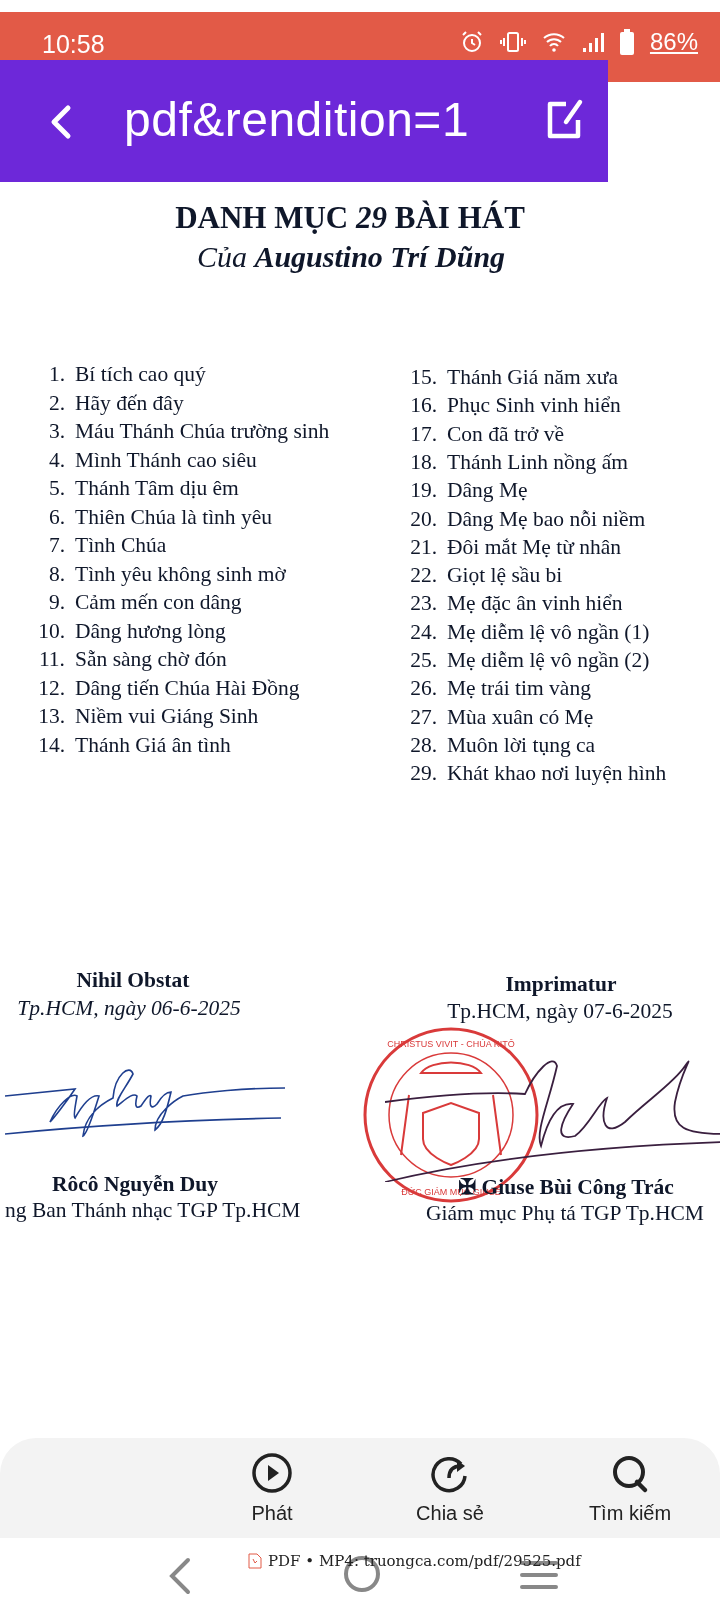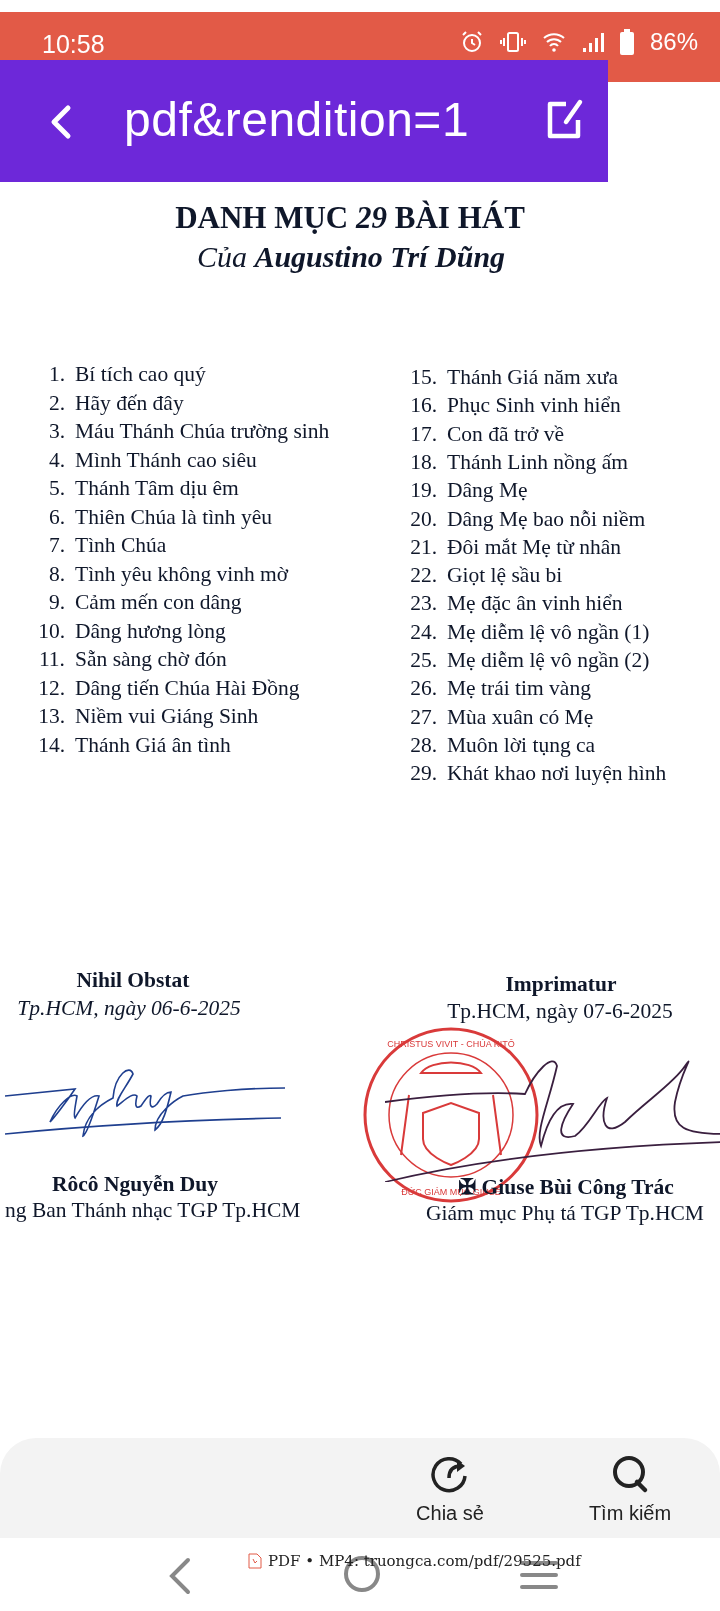--- a/index.html
+++ b/index.html
@@ -1,19 +1,19 @@
 <!DOCTYPE html>
 <html><head>
 <meta charset="utf-8">
 <style>
   html, body { margin:0; padding:0; }
   body { width:720px; height:1611px; position:relative; overflow:hidden; background:#ffffff; font-family:"Liberation Sans", sans-serif; }
   .statusbar { position:absolute; left:0; top:0; width:720px; height:70px; background:#e25a47; color:#fff;margin-top:12px; }
   .statusbar .time { position:absolute; left:42px; top:18px; font-size:25px; }
-  .statusbar .icons { position:absolute; right:22px; top:16px; display:flex; align-items:center; gap:16px; font-size:24px; }
+  .statusbar .icons { position:absolute; right:22px; top:16px; display:flex; align-items:center; gap:16px; font-size:24px;text-decoration:underline; }
   .appbar { position:absolute; left:0; top:60px; width:608px; height:122px; background:#6d28d9; color:#fff; }
   .appbar .back { position:absolute; left:40px; top:38px; width:40px; height:48px; }
   .appbar .title { position:absolute; left:124px; top:32px; font-size:48px; letter-spacing:0.5px; }
   .appbar .edit { position:absolute; left:544px; top:38px; width:40px; height:44px; }
   .appbar .more { position:absolute; left:640px; top:36px; width:24px; height:50px; }
   .doc { position:absolute; left:5px; top:192px; width:720px; height:1250px; font-family:"Liberation Serif", serif; color:#0f172a; }
   .doc .h1 { position:absolute; left:0; width:690px; text-align:center; top:8px; font-size:31px; font-weight:bold; }
   .doc .h1 i { font-weight:bold; }
   .doc .h2 { position:absolute; left:0; width:692px; text-align:center; top:48px; font-size:30px; font-style:italic; }
   .doc .h2 b { font-weight:bold; }
@@ -82,21 +82,21 @@
   <div class="h2"><span>Của </span><b>Augustino Trí Dũng</b></div>
 
   <div class="list" style="left:22px; top:170px;">
     <div class="row" style="top:0px"><span class="num">1.</span><span>Bí tích cao quý</span></div>
     <div class="row" style="top:28.5px"><span class="num">2.</span><span>Hãy đến đây</span></div>
     <div class="row" style="top:57px"><span class="num">3.</span><span>Máu Thánh Chúa trường sinh</span></div>
     <div class="row" style="top:85.5px"><span class="num">4.</span><span>Mình Thánh cao siêu</span></div>
     <div class="row" style="top:114px"><span class="num">5.</span><span>Thánh Tâm dịu êm</span></div>
     <div class="row" style="top:142.5px"><span class="num">6.</span><span>Thiên Chúa là tình yêu</span></div>
     <div class="row" style="top:171px"><span class="num">7.</span><span>Tình Chúa</span></div>
-    <div class="row" style="top:199.5px"><span class="num">8.</span><span>Tình yêu không vinh mờ</span></div>
+    <div class="row" style="top:199.5px"><span class="num">8.</span><span>Tình yêu không sinh mờ</span></div>
     <div class="row" style="top:228px"><span class="num">9.</span><span>Cảm mến con dâng</span></div>
     <div class="row" style="top:256.5px"><span class="num">10.</span><span>Dâng hương lòng</span></div>
     <div class="row" style="top:285px"><span class="num">11.</span><span>Sẵn sàng chờ đón</span></div>
     <div class="row" style="top:313.5px"><span class="num">12.</span><span>Dâng tiến Chúa Hài Đồng</span></div>
     <div class="row" style="top:342px"><span class="num">13.</span><span>Niềm vui Giáng Sinh</span></div>
     <div class="row" style="top:370.5px"><span class="num">14.</span><span>Thánh Giá ân tình</span></div>
   </div>
 
   <div class="list" style="left:394px; top:173px;">
     <div class="row" style="top:0px"><span class="num">15.</span><span>Thánh Giá năm xưa</span></div>
@@ -138,20 +138,27 @@
   </svg>
   <svg style="position:absolute; left:380px; top:850px;" width="340" height="140" viewBox="0 0 340 140">
     <path d="M0 60 C60 52 110 50 140 52 C150 30 168 10 172 24 C164 60 150 90 156 104 C162 80 172 60 188 62 C176 80 168 100 190 94 C204 84 214 60 222 56 C214 80 220 96 240 80 C260 60 290 40 300 24 C310 10 296 30 290 60 C286 86 300 92 340 92" stroke="#3a1f3f" stroke-width="1.8" fill="none"></path>
     <path d="M0 140 C100 116 220 104 340 100" stroke="#3a1f3f" stroke-width="1.6" fill="none"></path>
   </svg>
   <div class="sig" style="left:436px; width:250px; top:982px;"><span class="head">✠ Giuse Bùi Công Trác</span></div>
   <div class="sig" style="left:420px; width:280px; top:1009px;"><span>Giám mục Phụ tá TGP Tp.HCM</span></div>
 </div>
 
 <div class="toolbar">
+  <div class="tool" style="left:182px;">
+    <svg width="42" height="42" viewBox="0 0 42 42">
+        <circle cx="21" cy="21" r="18" stroke="#222" stroke-width="3.5" fill="none"></circle>
+        <path d="M17 13l11 8-11 8z" fill="#222"></path>
+      </svg>
+    <span class="lbl">Phát</span>
+  </div>
   <div class="tool" style="left:360px;">
     <svg width="42" height="42" viewBox="0 0 42 42">
         <path d="M32 12 A16 16 0 1 0 36 24" stroke="#222" stroke-width="3.5" fill="none"></path>
         <path d="M20 26 C20 18 24 14 32 14" stroke="#222" stroke-width="3.5" fill="none"></path>
         <path d="M28 8l8 6-8 6z" fill="#222"></path>
       </svg>
     <span class="lbl">Chia sẻ</span>
   </div>
   <div class="tool" style="left:540px;">
     <svg width="42" height="42" viewBox="0 0 42 42">

